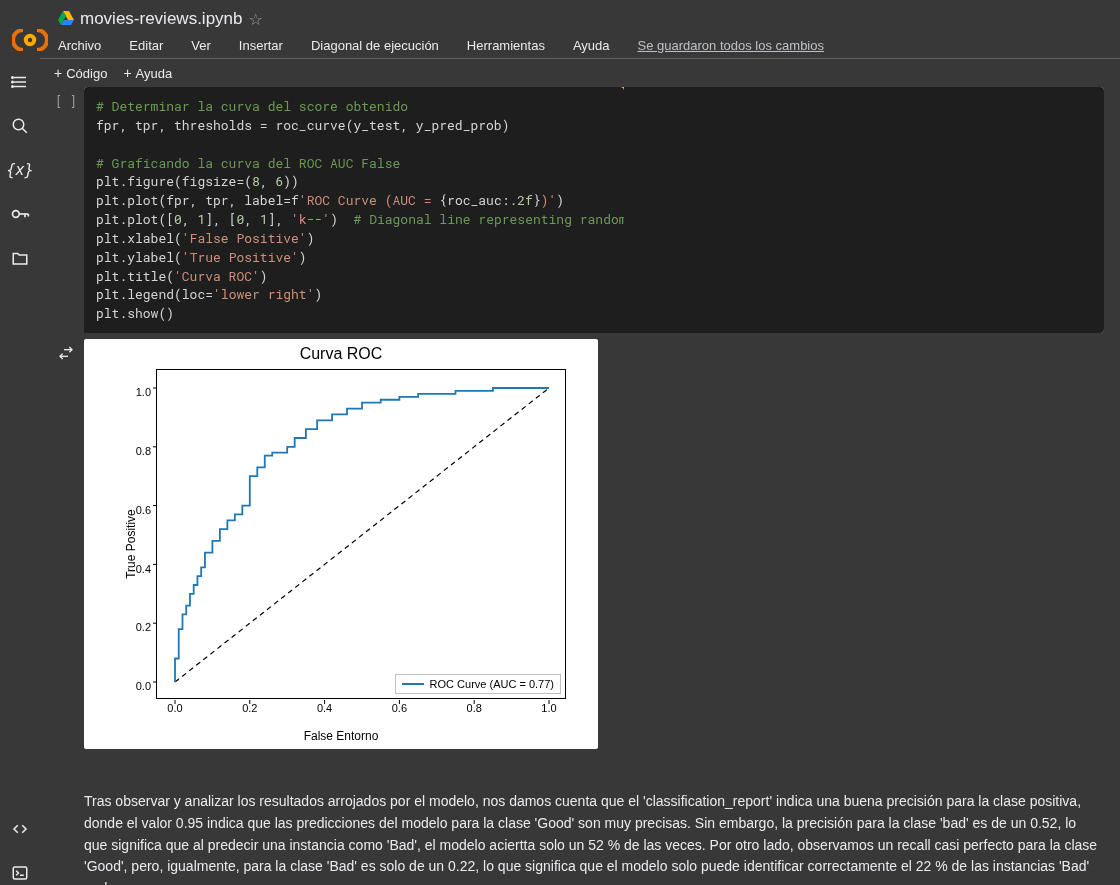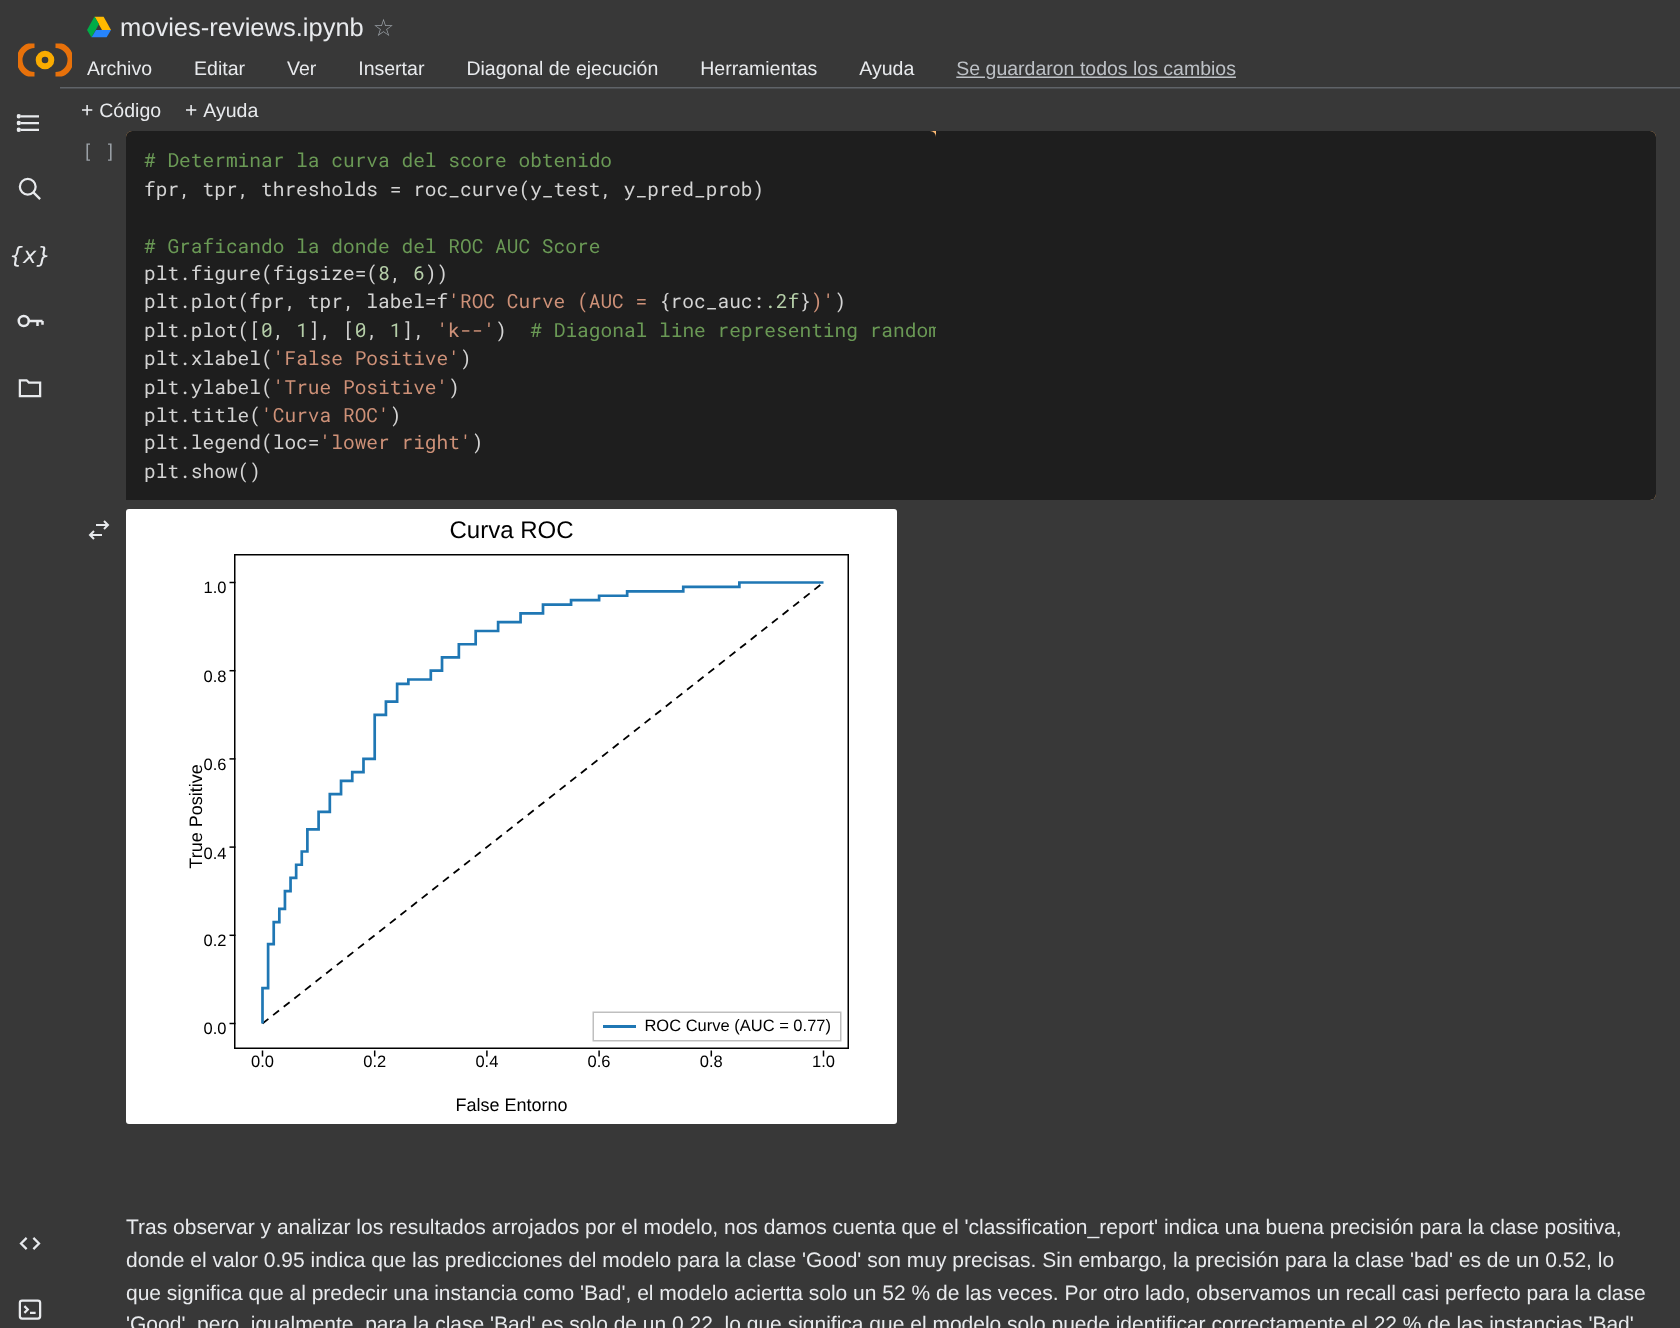--- a/index.html
+++ b/index.html
@@ -31,21 +31,21 @@
   .code-block { background: #1e1e1e; border: 1px solid #5f6368; border-radius: 4px 4px 0 0; padding: 10px 12px; font-family: "Roboto Mono", monospace; font-size: 13px; line-height: 1.45; white-space: pre; color: #d4d4d4; overflow-x: auto; max-width: 540px; border-right: none; }
   
   .code-container { background: #fdba74; border-radius: 4px; display:flex; }
   .code-right { flex: 1; background:#1e1e1e; border-radius: 0 4px 4px 0; }
   .c-comment { color: #6a9955; }
   .c-num { color: #b5cea8; }
   .c-str { color: #ce9178; }
   .output-row { display: flex; }
   .output-gutter { width: 36px; flex-shrink:0; display:flex; justify-content:center; padding-top:6px; }
   .output-gutter-icon { color:#e8eaed; font-size:16px; }
-  .chart-wrap { background: #fff; width: 514px; height: 410px; border-radius: 2px; position: relative; margin-bottom: 32px; }
+  .chart-wrap { background: #fff; width: 514px; height: 410px; border-radius: 2px; position: relative; margin-bottom: 16px; }
   .chart-title { position:absolute; top:6px; left:0; right:0; text-align:center; color:#000; font-size:16px; font-family: Arial, sans-serif; }
   .plot-area { position:absolute; left:72px; top:30px; width:410px; height:330px; border:1px solid #000; }
   .tick-y { position:absolute; right:100%; transform:translateY(50%); margin-right:6px; font-size:11px; color:#000; font-family:Arial; }
   .tick-x { position:absolute; top:100%; transform:translateX(-50%); margin-top:4px; font-size:11px; color:#000; font-family:Arial; }
   .ylabel { position:absolute; left:12px; top:50%; transform: translateY(-50%) rotate(-90deg); transform-origin:center; font-size:12px; color:#000; font-family:Arial; white-space:nowrap; }
   .xlabel { position:absolute; bottom:6px; left:0; right:0; text-align:center; font-size:12px; color:#000; font-family:Arial; }
   .legend { position:absolute; right:4px; bottom:4px; background:#fff; border:1px solid #bfbfbf; padding:3px 6px; font-size:11px; color:#000; font-family:Arial; display:flex; align-items:center; gap:6px; }
   .legend-line { width:22px; height:2px; background:#1f77b4; }
   .text-cell { color:#e8eaed; font-size:14px; line-height:1.55; padding: 0 2px 0 36px; max-width: 1060px; }
   .text-cell p { margin-bottom: 18px; margin-top: 26px; }
@@ -151,21 +151,21 @@
       <div class="content">
         <div class="cell">
           <div class="gutter">
               <span class="exec-indicator">[ ]</span>
             </div>
           <div class="cell-body">
             <div class="code-container">
 <pre class="code-block" style="border:none;margin:0;"><span class="c-comment"># Determinar la curva del score obtenido</span>
 fpr, tpr, thresholds = roc_curve(y_test, y_pred_prob)
 
-<span class="c-comment"># Graficando la donde del ROC AUC Score</span>
+<span class="c-comment"># Graficando la curva del ROC AUC False</span>
 plt.figure(figsize=(<span class="c-num">8</span>, <span class="c-num">6</span>))
 plt.plot(fpr, tpr, label=f<span class="c-str">'ROC Curve (AUC = </span>{roc_auc:<span class="c-num">.2f</span>}<span class="c-str">)'</span>)
 plt.plot([<span class="c-num">0</span>, <span class="c-num">1</span>], [<span class="c-num">0</span>, <span class="c-num">1</span>], <span class="c-str">'k--'</span>)  <span class="c-comment"># Diagonal line representing random guessing</span>
 plt.xlabel(<span class="c-str">'False Positive'</span>)
 plt.ylabel(<span class="c-str">'True Positive'</span>)
 plt.title(<span class="c-str">'Curva ROC'</span>)
 plt.legend(loc=<span class="c-str">'lower right'</span>)
 plt.show()</pre>
             <div class="code-right"></div>
             </div>

